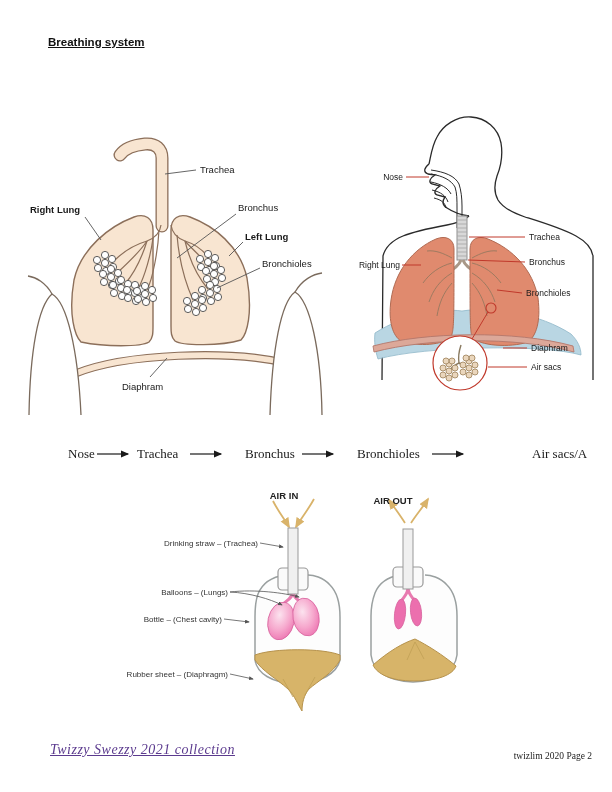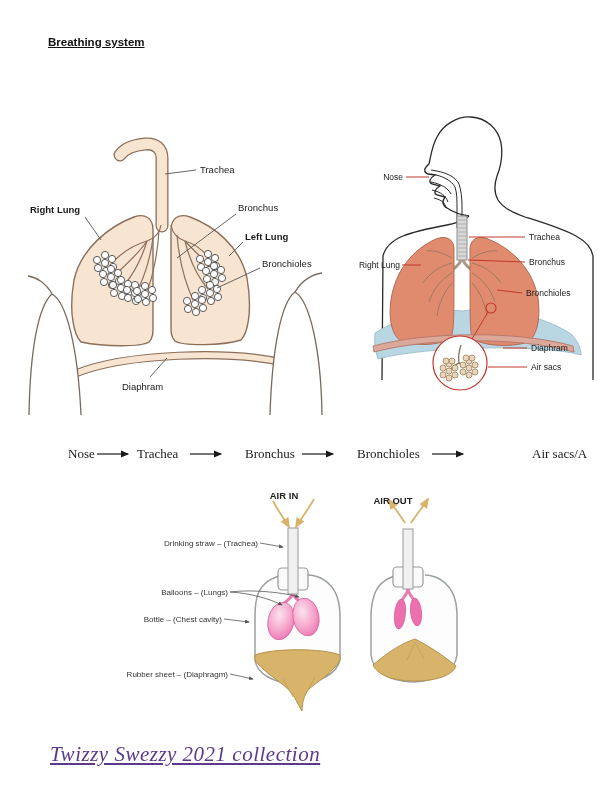--- a/index.html
+++ b/index.html
@@ -3,21 +3,21 @@
 <meta charset="utf-8">
 <style>
   html,body{margin:0;padding:0;background:#e8e8e8;}
   .page{position:relative;width:612px;height:792px;background:#ffffff;overflow:hidden;
         font-family:"Liberation Sans",sans-serif;}
   .abs{position:absolute;}
   .doc-title{left:48px;top:36px;font-size:11.5px;font-weight:bold;
              text-decoration:underline;color:#111;}
   .flow-word{position:absolute;font-family:"Liberation Serif",serif;font-size:13px;color:#1a1a1a;white-space:nowrap;}
   .footer-left{left:50px;top:742px;font-family:"Liberation Serif",serif;font-style:italic;
-               font-size:21px;color:#5b3a8e;text-decoration:underline;letter-spacing:.5px;}
+               font-size:14px;color:#5b3a8e;text-decoration:underline;letter-spacing:.5px;}
   .footer-right{left:0;top:751px;width:592px;text-align:right;font-family:"Liberation Serif",serif;
                 font-size:9.5px;color:#222;}
   svg text{font-family:"Liberation Sans",sans-serif;fill:#1a1a1a;}
   .lbl-l{font-size:9.5px;}
   .lbl-l-b{font-size:9.5px;font-weight:bold;}
   .lbl-r{font-size:8.5px;}
   .lbl-m{font-size:8px;fill:#333;}
   .lbl-air{font-size:9.5px;font-weight:bold;fill:#222;}
 </style>
 </head>
@@ -332,14 +332,15 @@
 
     <text class="lbl-air" x="159" y="16" text-anchor="middle">AIR IN</text>
     <text class="lbl-air" x="268" y="21" text-anchor="middle">AIR OUT</text>
     <text class="lbl-m" x="133" y="63" text-anchor="end">Drinking straw – (Trachea)</text>
     <text class="lbl-m" x="103" y="112" text-anchor="end">Balloons – (Lungs)</text>
     <text class="lbl-m" x="97" y="139" text-anchor="end">Bottle – (Chest cavity)</text>
     <text class="lbl-m" x="103" y="194" text-anchor="end">Rubber sheet – (Diaphragm)</text>
   </svg>
 
   <div class="abs footer-left">Twizzy Swezzy 2021 collection</div>
+  <div class="abs footer-right">twizlim 2020 Page 2</div>
 
 </div>
 
 </body></html>

